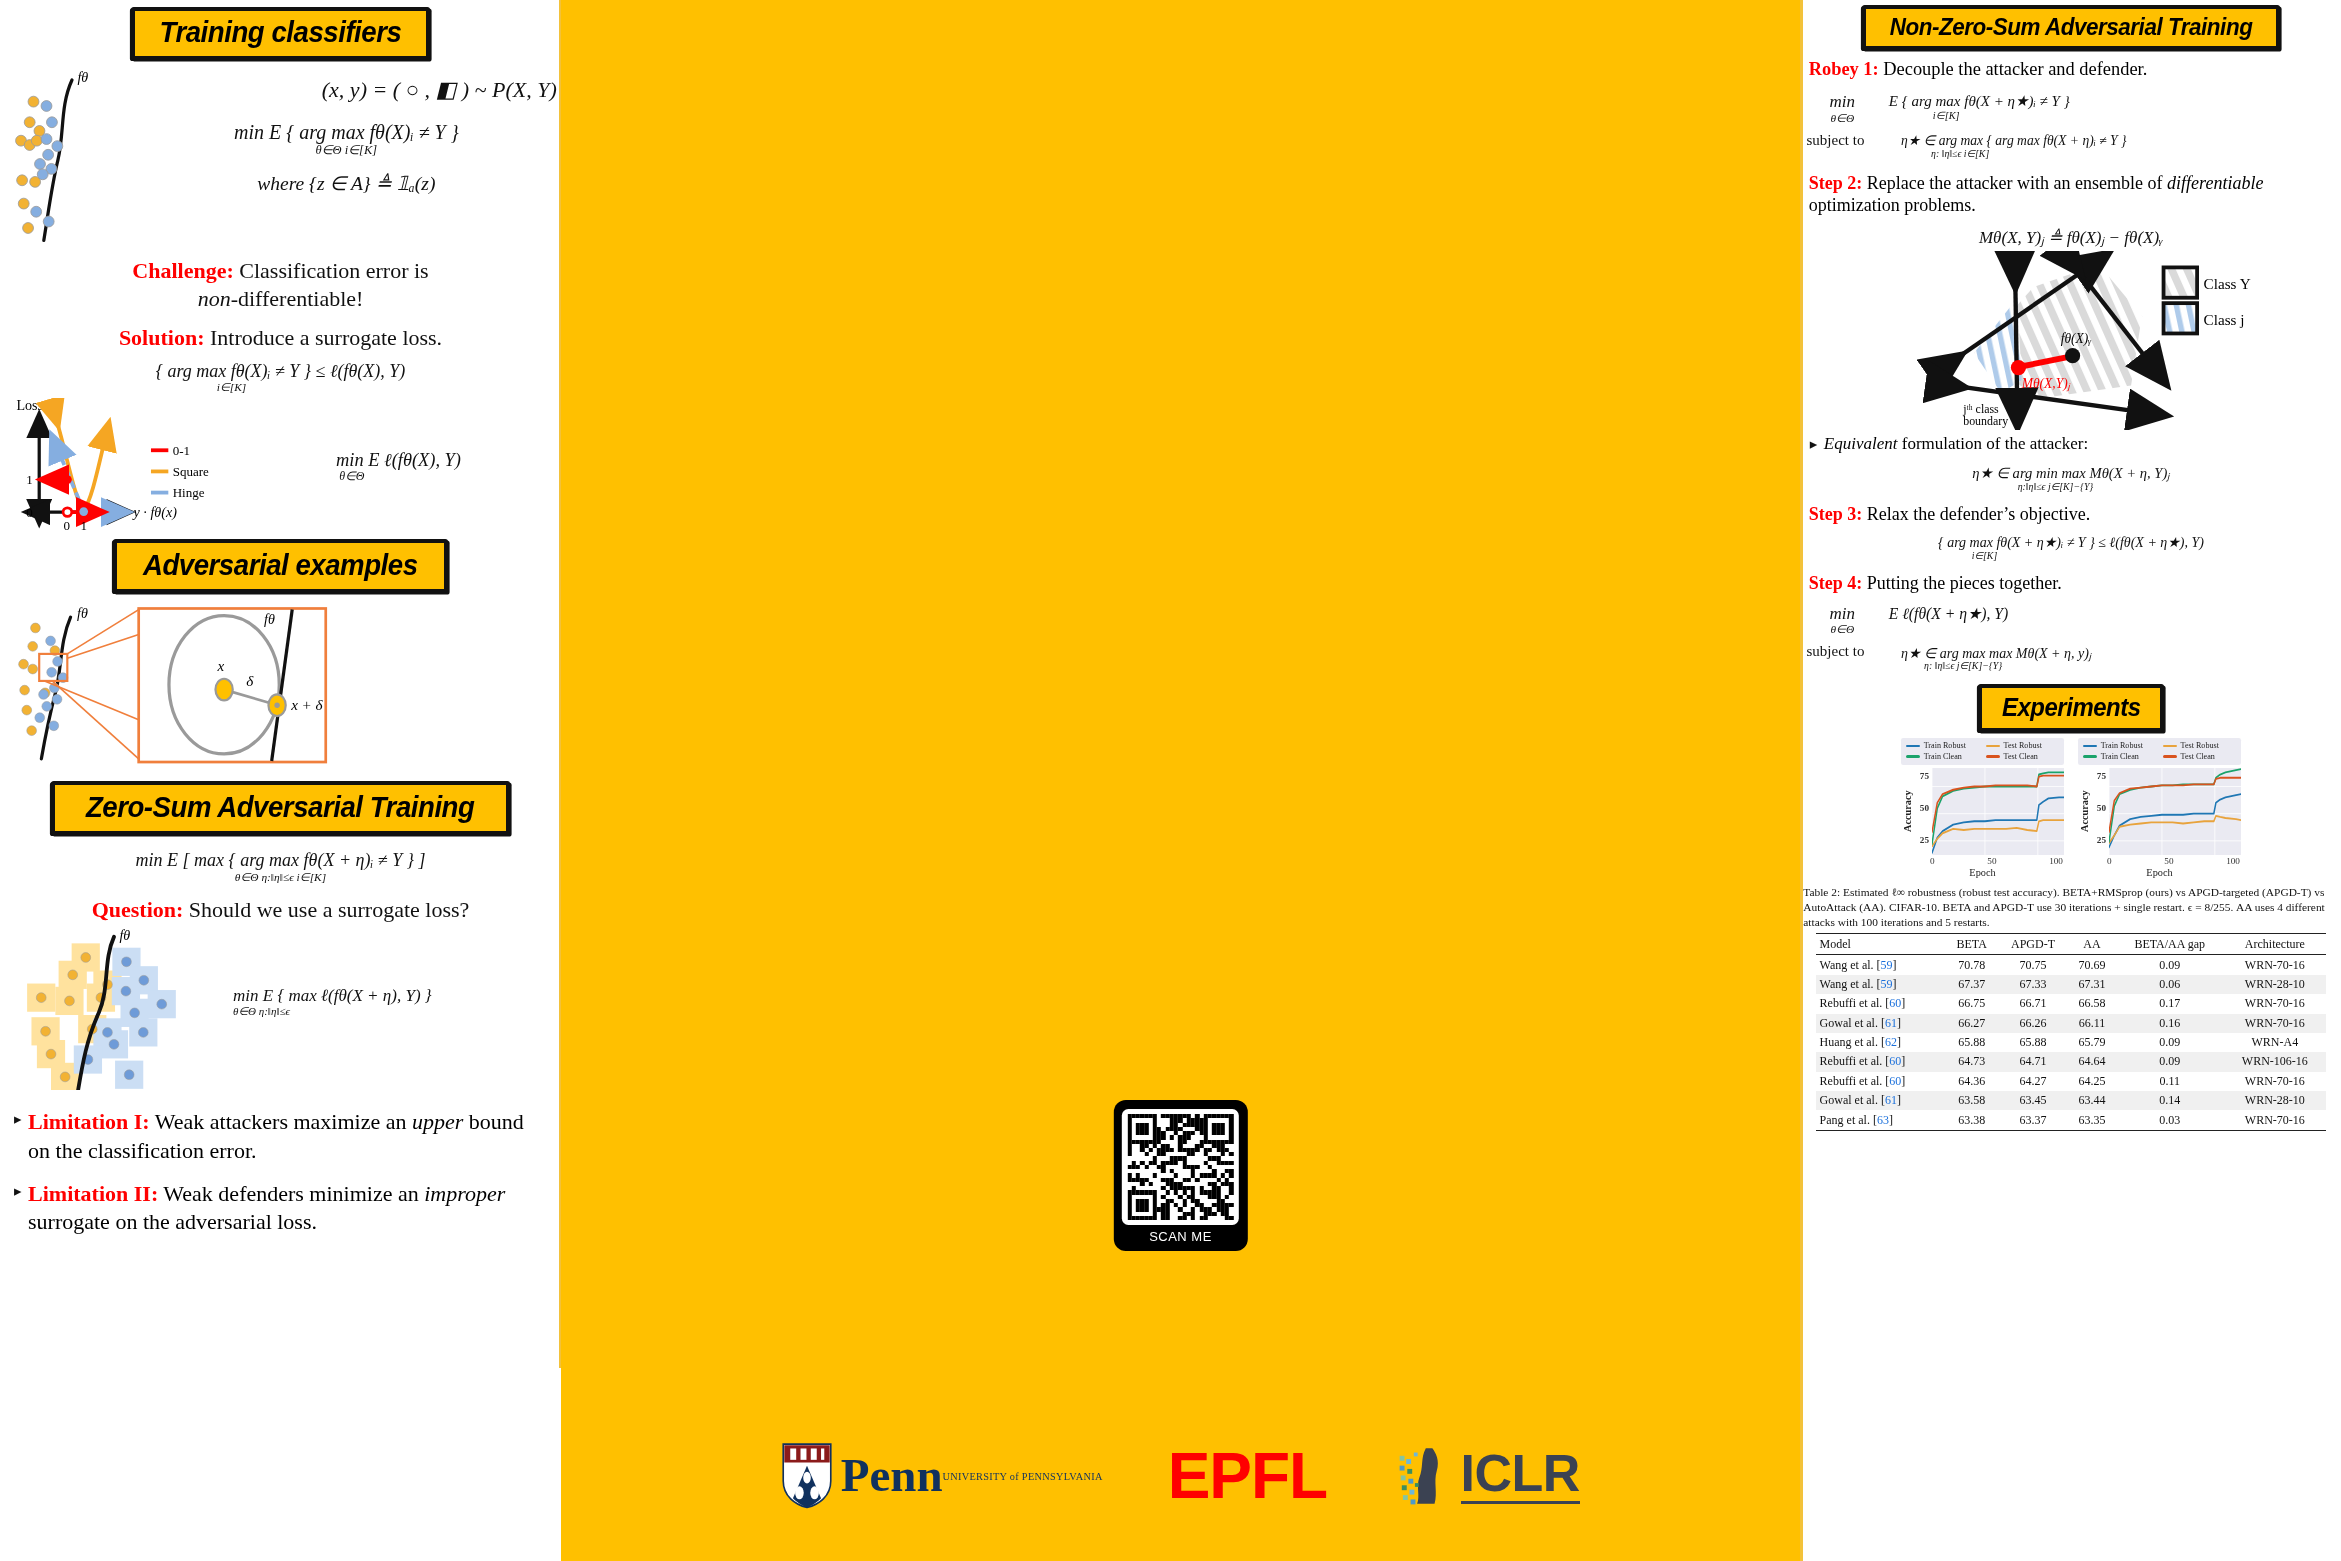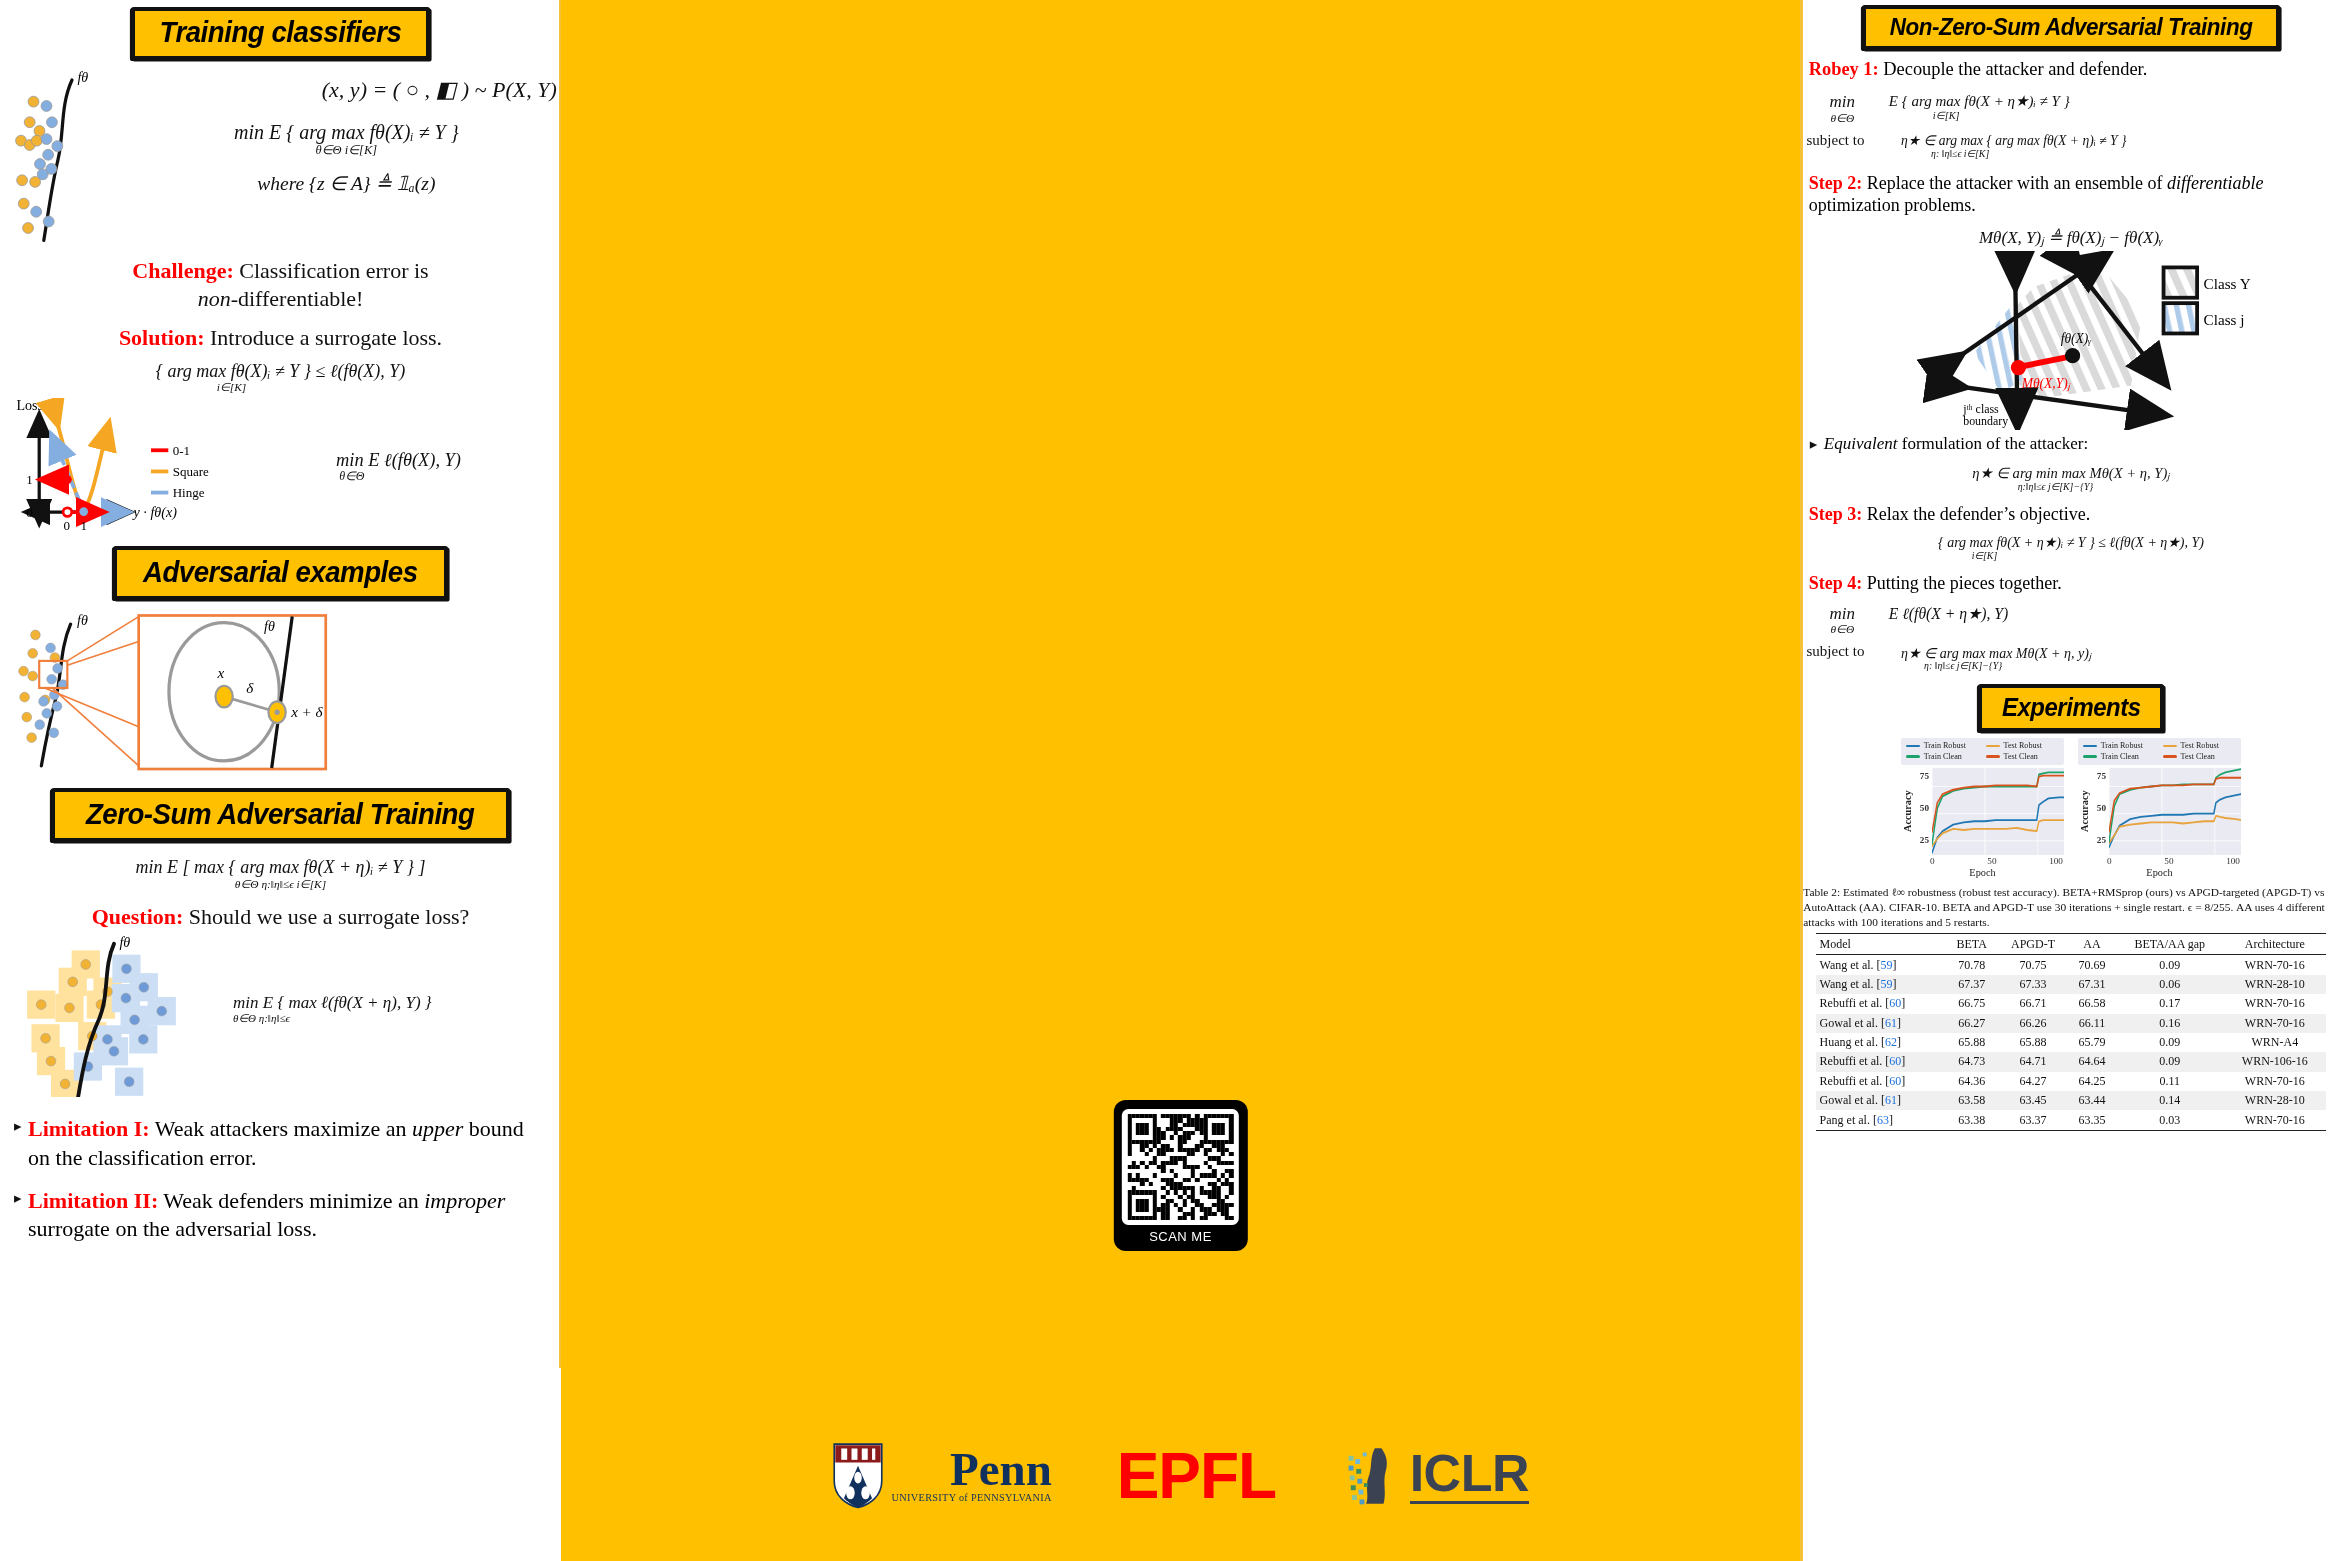--- a/index.html
+++ b/index.html
@@ -52,21 +52,21 @@
   .scanme{color:#fff;text-align:center;font-family:"Liberation Sans",sans-serif;font-size:13px;
           letter-spacing:0.5px;padding:3.3px 0 4.3px 0;}
 
   
   .authors{position:absolute;left:0;right:0;top:1344px;text-align:center;
            font-family:"Liberation Serif",serif;font-size:31px;color:#111;line-height:1.45;}
   .logos{position:absolute;left:0;right:0;top:1442px;display:flex;justify-content:center;
          align-items:center;gap:65px;}
   .penn{display:flex;align-items:center;gap:7.6px;}
   .penn-shield{width:52px;height:67px;position:relative;}
-  .penn-txt{display:flex;flex-direction:column;align-items:flex-end;}
+  .penn-txt{display:flex;flex-direction:row;align-items:center;}
   .penn-word{font-family:"Liberation Serif",serif;font-size:47px;color:#10315E;line-height:.9;font-weight:bold;}
   .penn-sub{font-family:"Liberation Serif",serif;font-size:10.3px;color:#10315E;letter-spacing:0.3px;margin-top:2.2px;}
   .epfl{font-family:"Liberation Sans",sans-serif;font-weight:bold;font-size:64px;color:#FF0000;
         letter-spacing:-1.1px;line-height:1;}
   .iclr{display:flex;align-items:center;gap:8.7px;}
   .iclr-word{font-family:"Liberation Sans",sans-serif;font-weight:bold;font-size:52px;color:#3B4252;
              letter-spacing:-0.5px;border-bottom:3.8px solid #3B4252;padding-bottom:2.2px;line-height:1;}
 
   
   .plots{display:flex;gap:14px;justify-content:center;margin-top:5.4px;}
@@ -205,21 +205,21 @@
         <text x="298" y="143" font-size="24" font-family="Liberation Serif, serif">Square</text>
         <line x1="258" y1="174" x2="290" y2="174" stroke="#85AEE0" stroke-width="7"></line>
         <text x="298" y="182" font-size="24" font-family="Liberation Serif, serif">Hinge</text>
       </svg>
       <div style="position:absolute;left:336px;top:52px;">
         <div class="math" style="font-size:18.4px;">min E ℓ(fθ(X), Y)</div>
         <div class="math" style="font-size:12px;margin-left:3.3px;margin-top:-2.2px;">θ∈Θ</div>
       </div>
     </div>
 
-    <div class="banner-wrap" style="margin-top:12px;border-radius:7px;">
+    <div class="banner-wrap" style="margin-top:5px;border-radius:7px;">
       <div class="banner"><span>Adversarial examples</span></div>
     </div>
 
     <div style="position:relative;height:179px;margin-top:9.8px;">
       <svg width="542" height="173" style="position:absolute;left:5.4px;top:0;" viewBox="0 0 1000 320">
 
         <path d="M120 28 C 100 74, 104 122, 92 168 C 80 214, 74 244, 66 290" stroke="#111" stroke-width="6" fill="none" stroke-linecap="round"></path>
         <text x="132" y="30" font-size="26" font-style="italic" font-family="Liberation Serif, serif">fθ</text>
         <circle cx="55" cy="48" r="9" fill="#F2B233" stroke="#9a9a9a"></circle>
         <circle cx="50" cy="82" r="9" fill="#F2B233" stroke="#9a9a9a"></circle>

